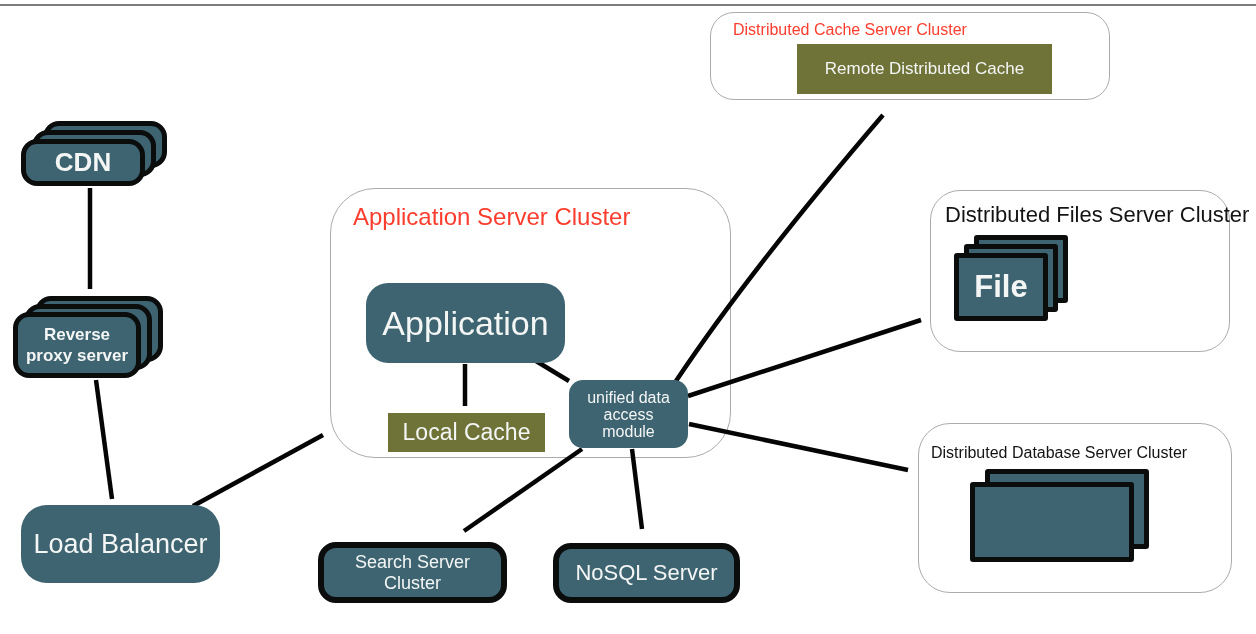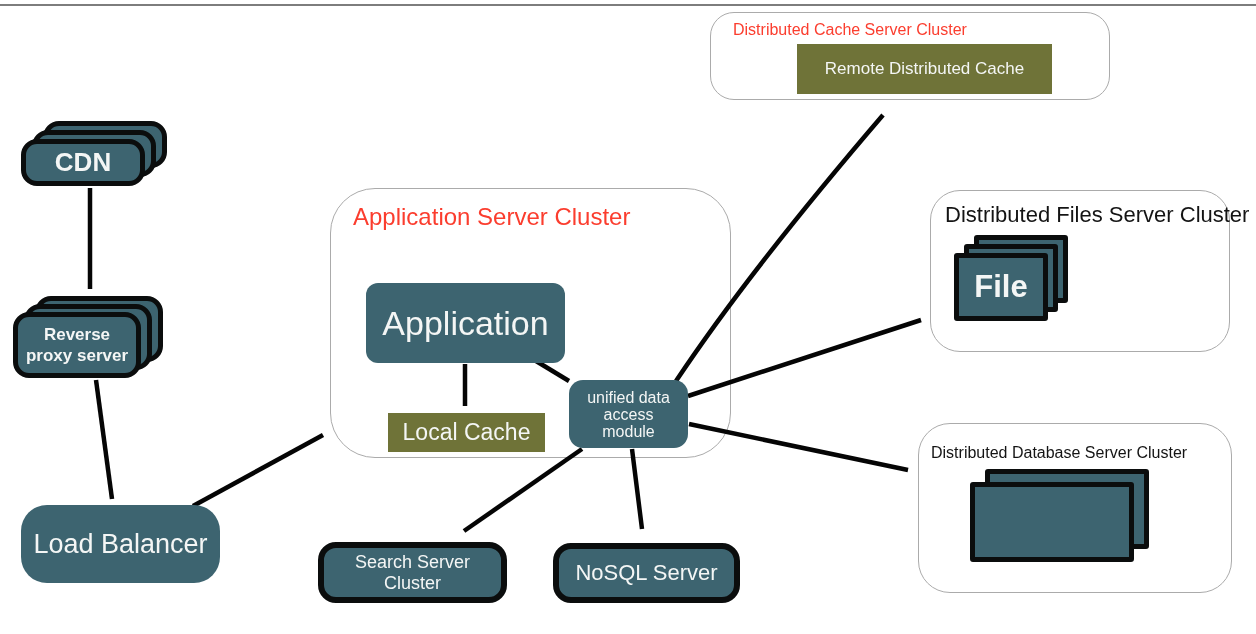--- a/index.html
+++ b/index.html
@@ -18,21 +18,21 @@
   .files-cluster { left:930px; top:190px; width:300px; height:162px; border-radius:30px; }
   .db-cluster    { left:918px; top:423px; width:314px; height:170px; border-radius:32px; }
 
   
   .node { position:absolute; display:flex; align-items:center; justify-content:center;
           color:#f4f6f5; text-align:center; }
   .teal  { background:#3d6470; }
   .olive { background:#6f7338; }
 
   .lb        { left:21px;  top:505px; width:199px; height:78px; border-radius:26px; font-size:27px; }
-  .app-box   { left:366px; top:283px; width:199px; height:80px; border-radius:12px; font-size:34px; }
+  .app-box   { left:366px; top:283px; width:199px; height:80px; border-radius:22px; font-size:34px; }
   .local-cache { left:388px; top:413px; width:157px; height:39px; font-size:23px; }
   .udam      { left:569px; top:380px; width:119px; height:68px; border-radius:14px;
                font-size:16px; line-height:17px; white-space:pre-line; }
   .remote-cache { left:797px; top:44px; width:255px; height:50px; font-size:17px; }
   .search    { left:318px; top:542px; width:189px; height:61px; border-radius:18px;
                border:6px solid #0b0d0d; font-size:18px; }
   .nosql     { left:553px; top:543px; width:187px; height:60px; border-radius:18px;
                border:6px solid #0b0d0d; font-size:22px; }
 
   

